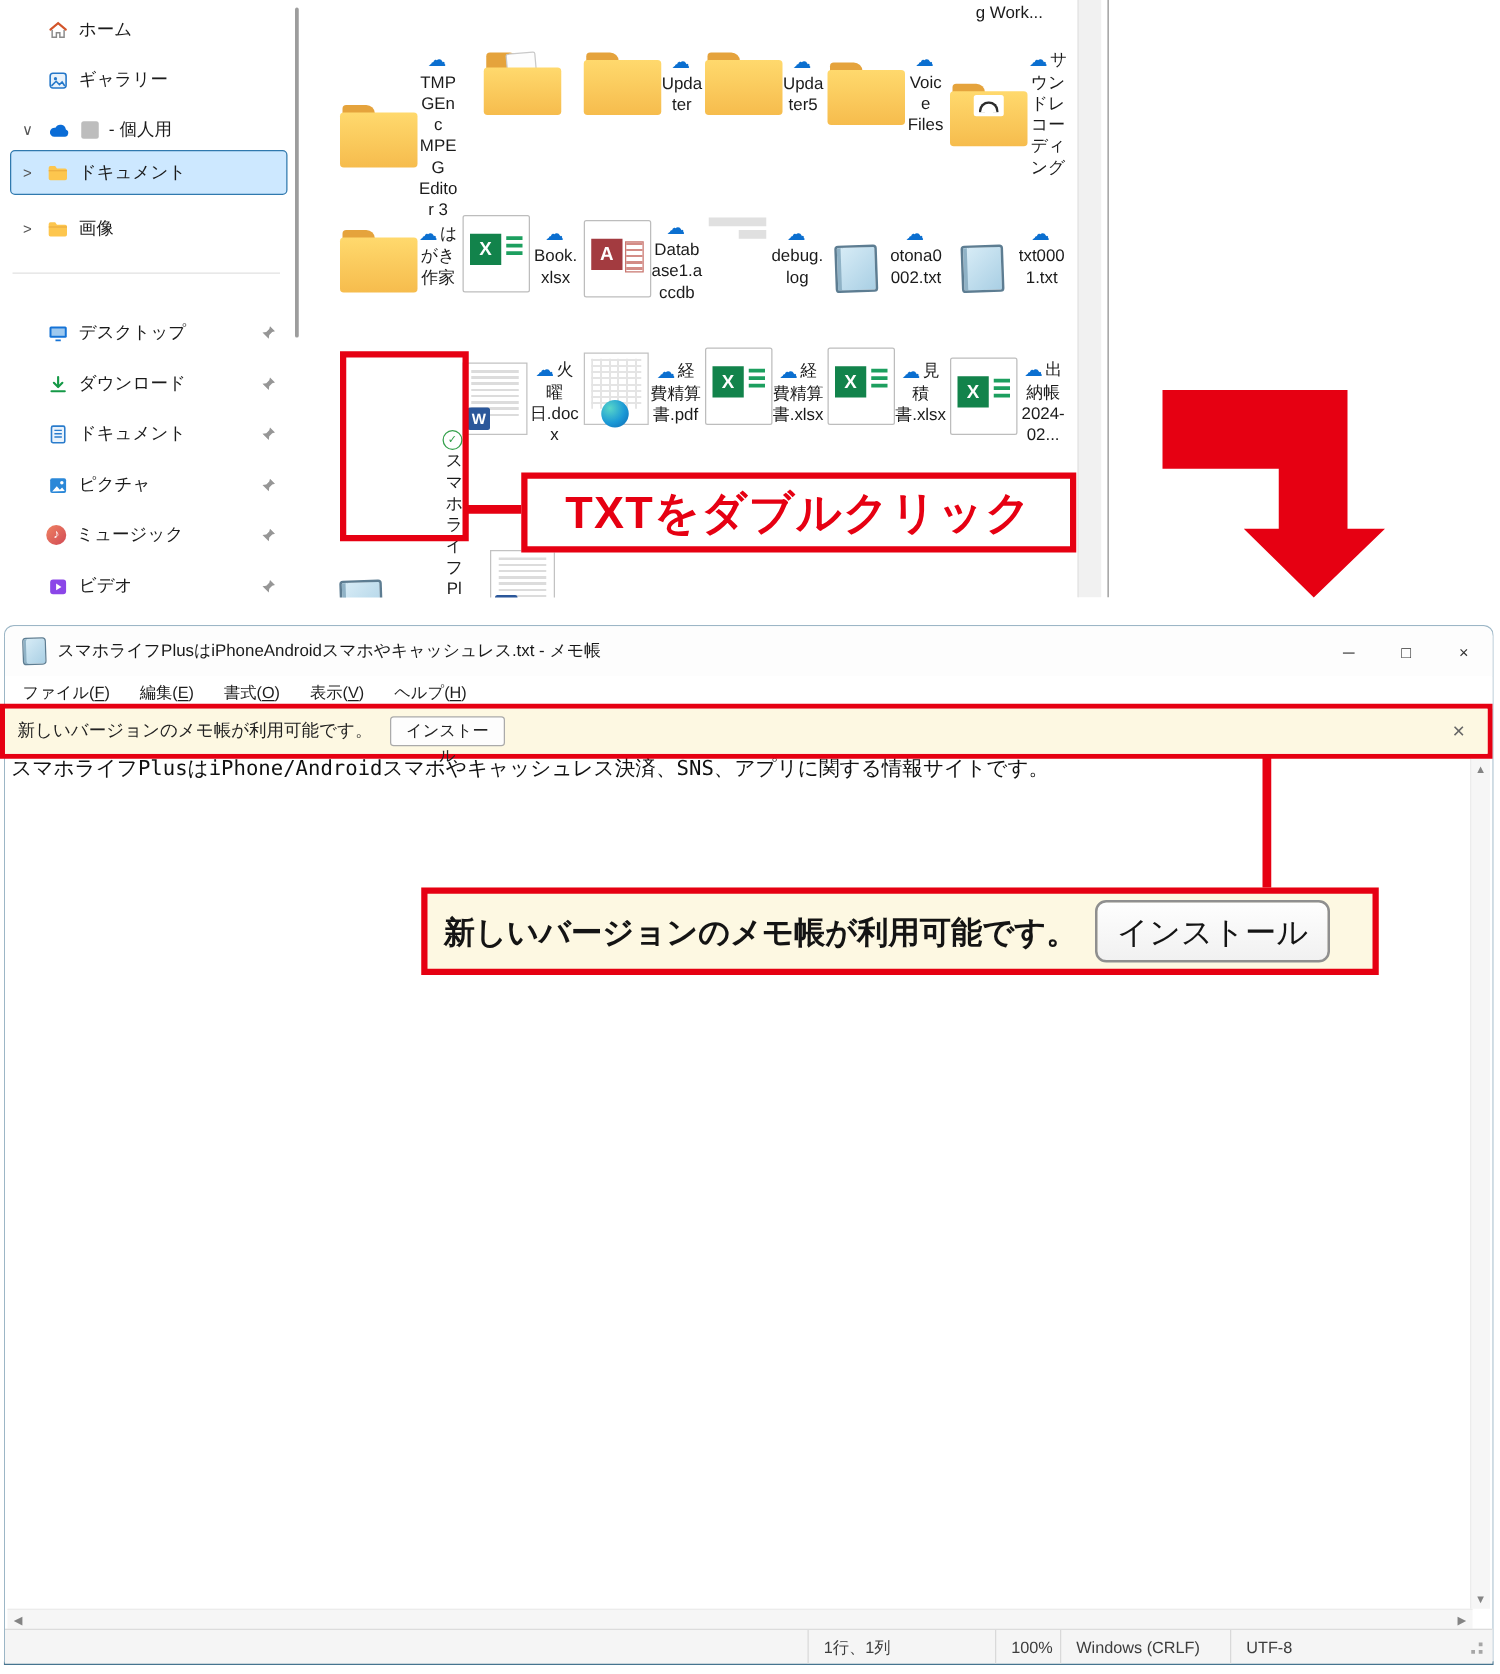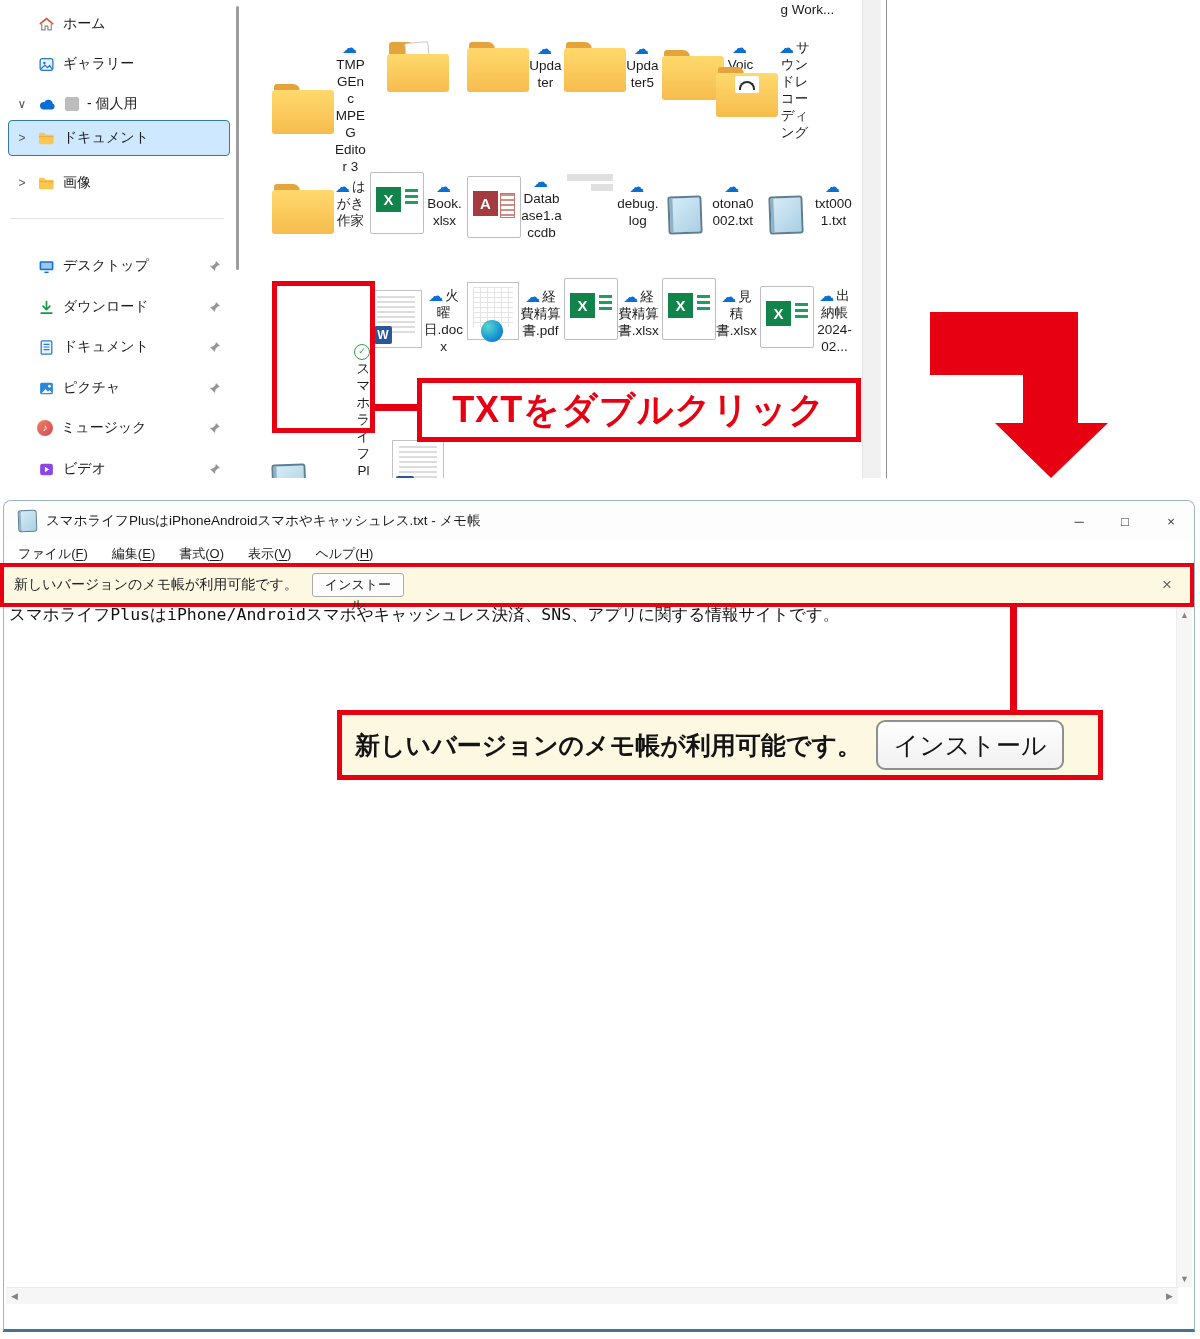--- a/index.html
+++ b/index.html
@@ -295,21 +295,21 @@
         </div>
         <div class="tile" style="left: 662px; top: 36px;">
           <div class="iconzone z0">
             <div class="ficon">
               <div class="fbk"></div>
               <div class="fft"></div>
             </div>
           </div>
           <div class="flabel"><span class="cloud">☁</span><span>Voice Files</span></div>
         </div>
-        <div class="tile" style="left: 716px; top: 36px; justify-content: center;">
+        <div class="tile" style="left: 760px; top: 36px; justify-content: center;">
           <div class="iconzone z0">
             <div class="ficon">
               <div class="fbk"></div>
               <div class="fft"></div>
               <div class="media">
                 <div class="arc"></div>
               </div>
             </div>
           </div>
           <div class="flabel"><span class="cloud">☁</span><span>サウンドレコーディング</span></div>
@@ -478,20 +478,27 @@
 
     <div class="vscroll">
       <span class="sarrow up">▲</span>
       <span class="sarrow down">▼</span>
     </div>
     <div class="hscroll">
       <span class="sarrow left">◀</span>
       <span class="sarrow right">▶</span>
     </div>
 
+    <div class="statusbar">
+      <span class="scell c1">1行、1列</span>
+      <span class="scell c2">100%</span>
+      <span class="scell c3">Windows (CRLF)</span>
+      <span class="scell c4">UTF-8</span>
+      <span class="grip"></span>
+    </div>
   </div>
 
   <div class="redline"></div>
   <div class="callout">
     <span class="cmsg">新しいバージョンのメモ帳が利用可能です。</span>
     <span class="cbtn">インストール</span>
   </div>
 </div>
 
 </body></html>

